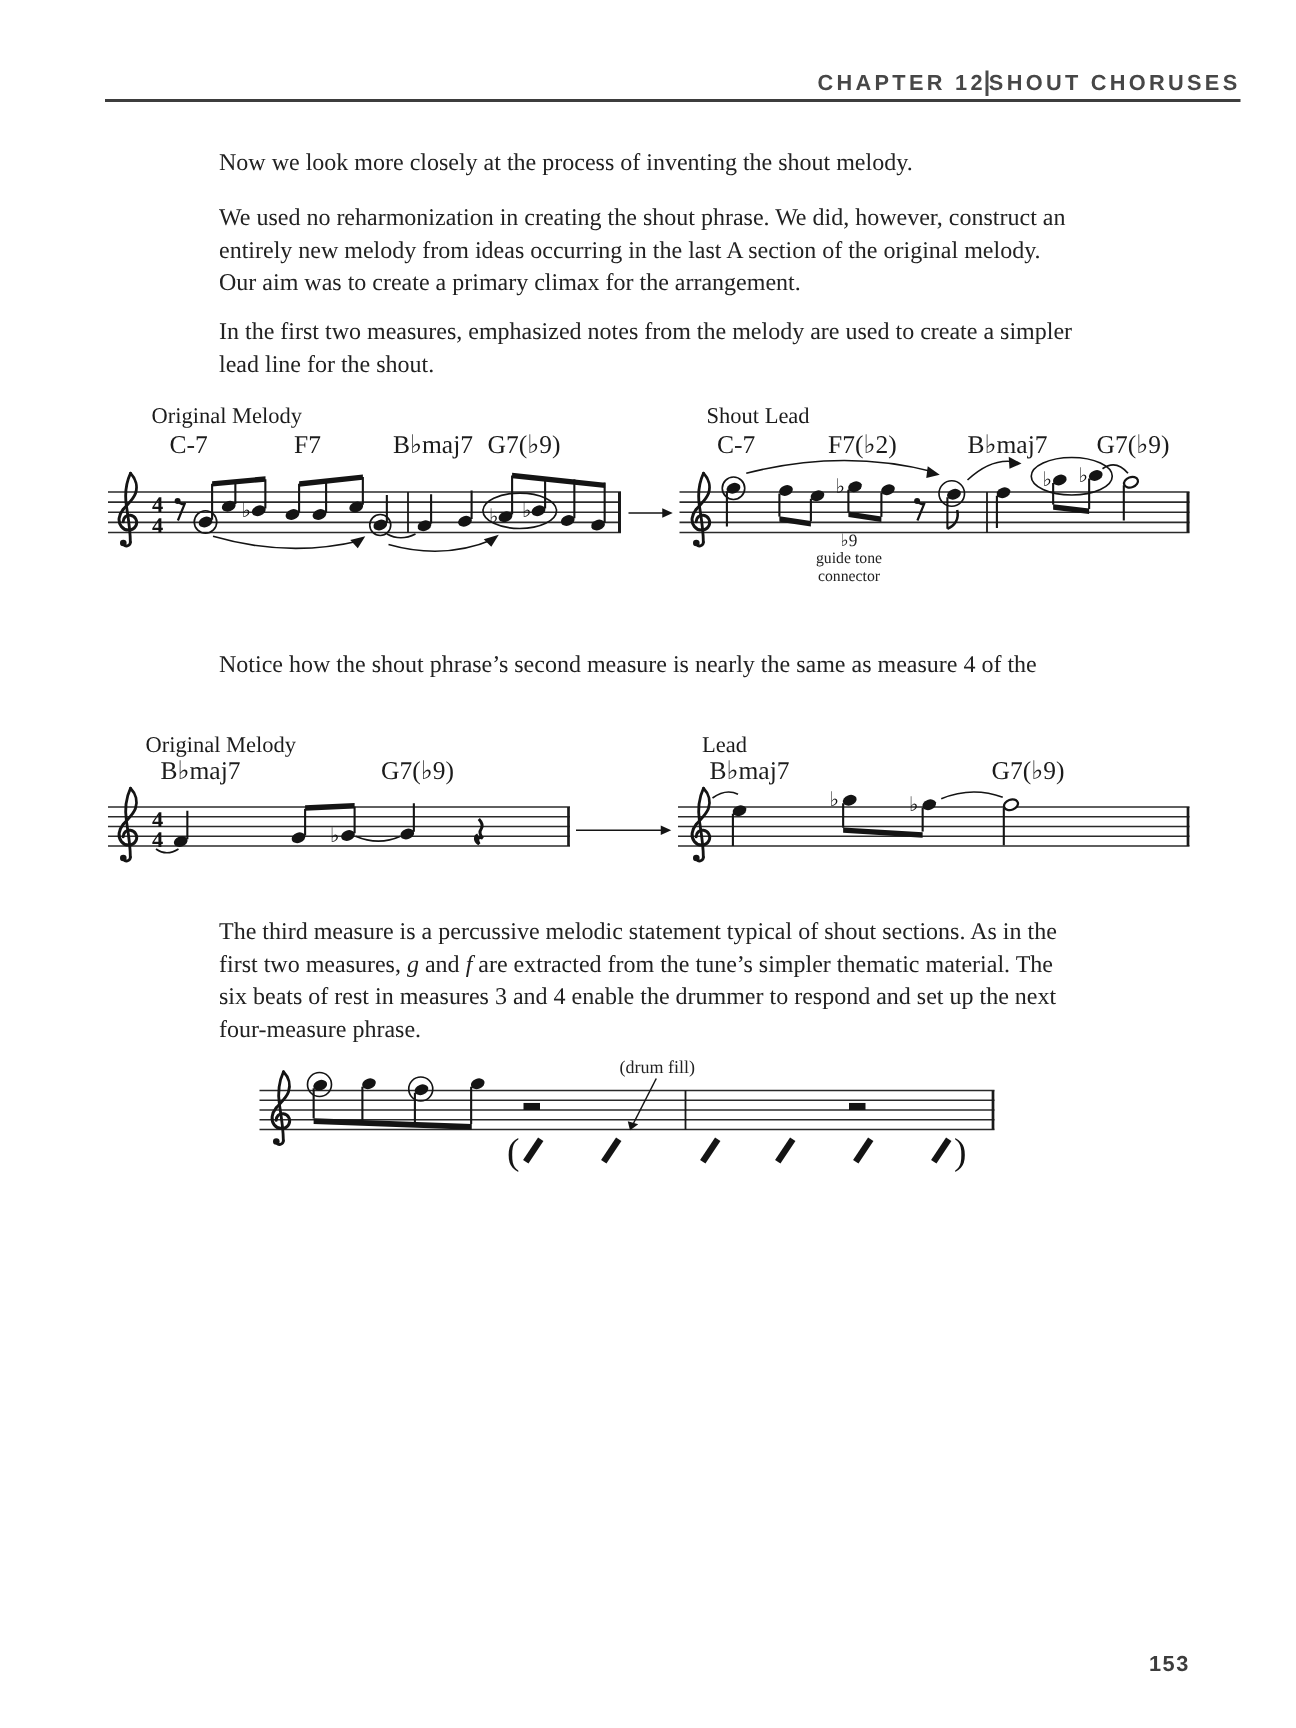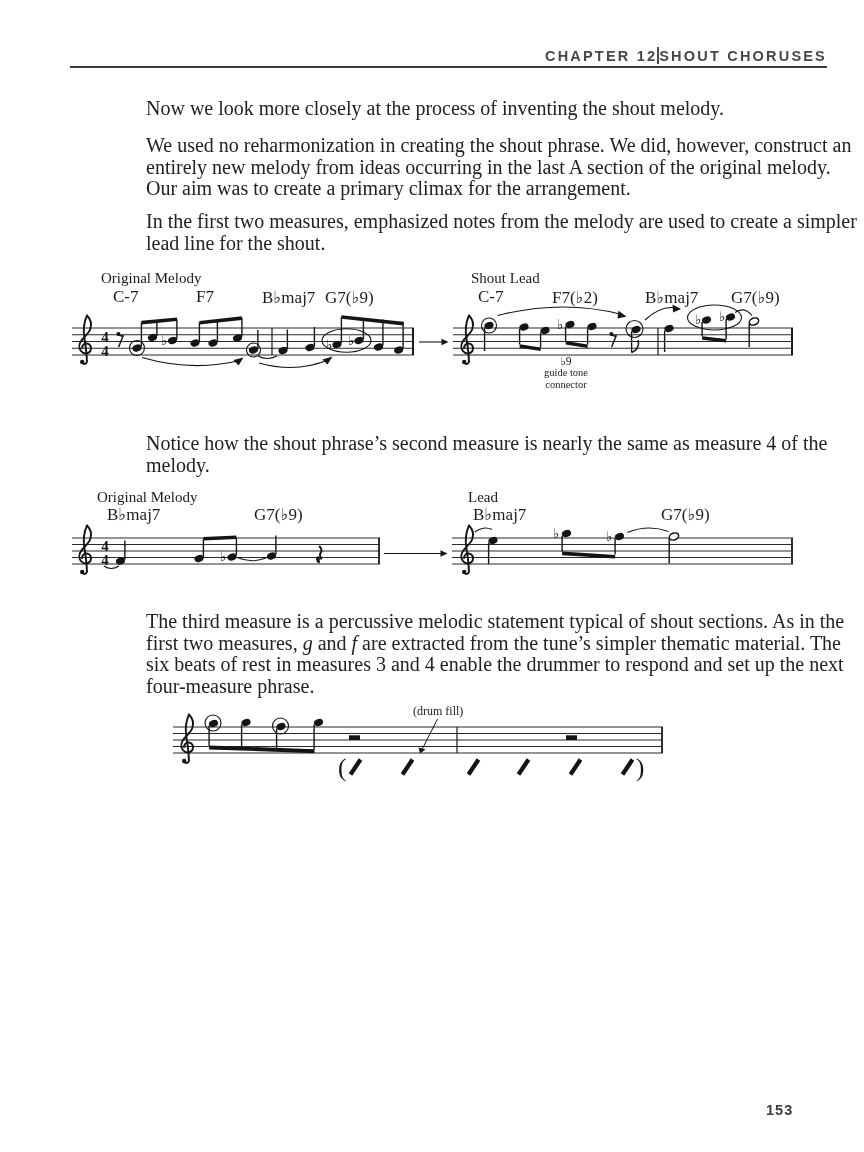--- a/index.html
+++ b/index.html
@@ -3,21 +3,21 @@
 <meta charset="utf-8">
 <style>
   html,body{margin:0;padding:0;background:#ffffff;}
   .page{position:relative;width:864px;height:1152px;background:#ffffff;
         font-family:"Liberation Serif",serif;color:#1f1f1f;overflow:hidden;}
   .hdr{position:absolute;top:47px;left:0;width:827px;display:flex;justify-content:flex-end;
        align-items:center;gap:0;font-family:"Liberation Sans",sans-serif;font-weight:bold;
        font-size:14.5px;letter-spacing:2.2px;color:#474747;}
   .hdr-divider{width:2px;height:17px;background:#4a4a4a;}
   .hdr-rule{position:absolute;left:70px;top:66px;width:757px;height:1.5px;background:#3d3d3d;}
-  .para{position:absolute;left:146px;width:640px;font-size:20px;color:#222;}
+  .para{position:absolute;left:146px;width:640px;font-size:16px;color:#222;}
   .para .ln{line-height:21.5px;white-space:nowrap;}
   .it{font-style:italic;}
   .mlabel{position:absolute;font-size:15px;color:#1b1b1b;white-space:nowrap;}
   .chord{position:absolute;font-size:17px;color:#1b1b1b;white-space:nowrap;
          font-family:"Liberation Serif","DejaVu Sans",serif;}
   .mus{position:absolute;left:0;}
   .anno{position:absolute;left:516px;top:355px;width:100px;text-align:center;font-size:10.5px;
         line-height:12px;color:#222;font-family:"Liberation Serif","DejaVu Sans",serif;}
   .drumfill{position:absolute;left:413px;top:704px;font-size:12px;color:#222;}
   .pagenum{position:absolute;left:766px;top:1083px;font-family:"Liberation Sans",sans-serif;
@@ -52,21 +52,20 @@
     <div class="ln">We used no reharmonization in creating the shout phrase. We did, however, construct an</div>
     <div class="ln">entirely new melody from ideas occurring in the last A section of the original melody.</div>
     <div class="ln">Our aim was to create a primary climax for the arrangement.</div>
   </div>
   <div class="para" style="top:211px">
     <div class="ln">In the first two measures, emphasized notes from the melody are used to create a simpler</div>
     <div class="ln">lead line for the shout.</div>
   </div>
   <div class="para" style="top:433px">
     <div class="ln">Notice how the shout phrase’s second measure is nearly the same as measure 4 of the</div>
-    <div class="ln">melody.</div>
   </div>
   <div class="para" style="top:611px">
     <div class="ln">The third measure is a percussive melodic statement typical of shout sections. As in the</div>
     <div class="ln"><span>first two measures, </span><span class="it">g</span><span> and </span><span class="it">f</span><span> are extracted from the tune’s simpler thematic material. The</span></div>
     <div class="ln">six beats of rest in measures 3 and 4 enable the drummer to respond and set up the next</div>
     <div class="ln">four-measure phrase.</div>
   </div>
 
   <div class="mlabel" style="left:101px;top:270px">Original Melody</div>
   <div class="chord" style="left:113px;top:287px">C-7</div>

